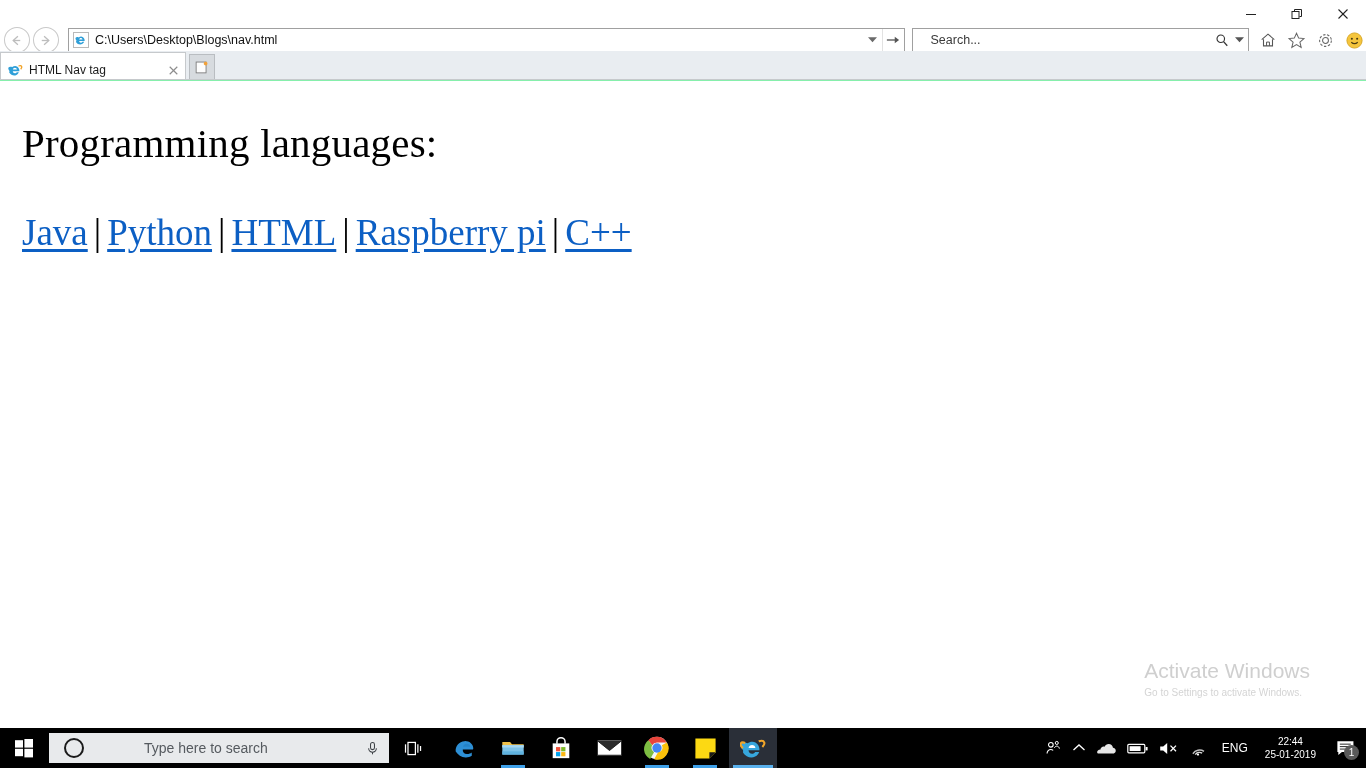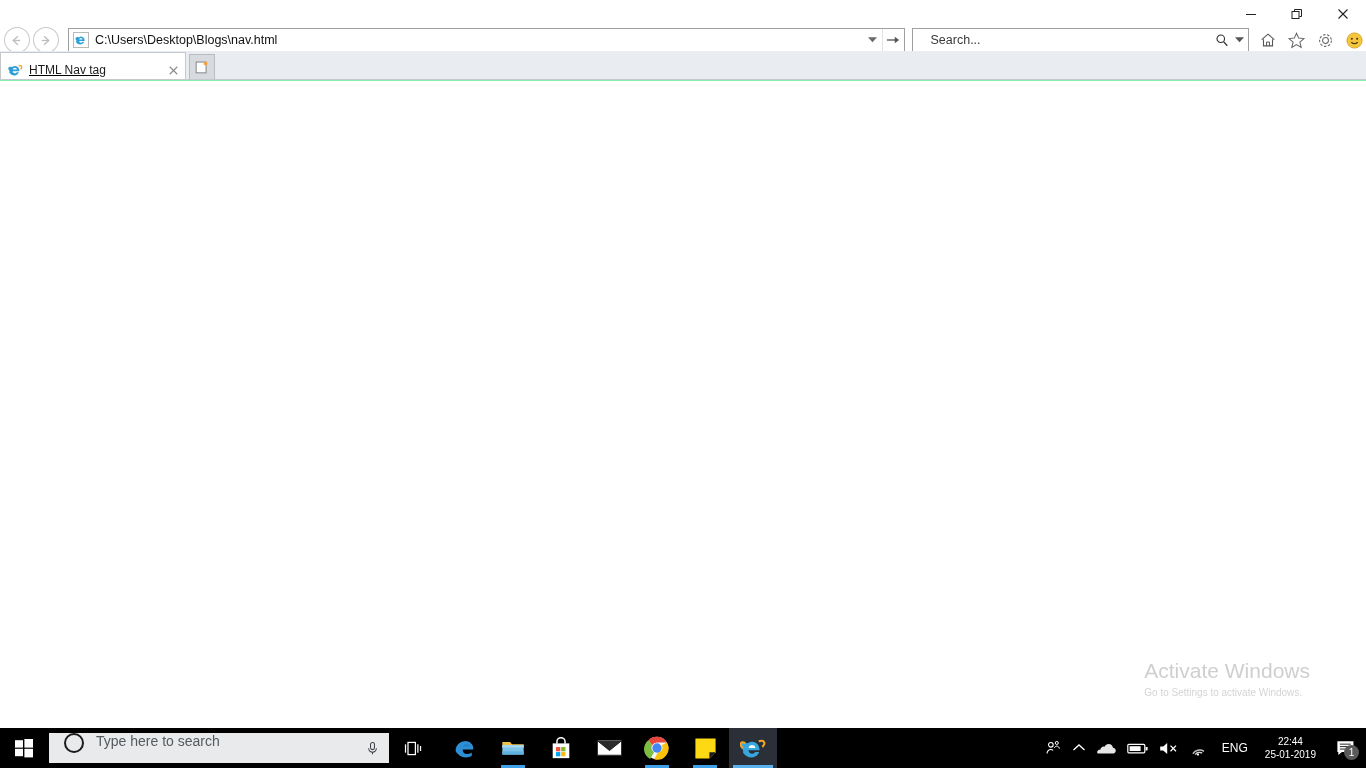--- a/index.html
+++ b/index.html
@@ -119,21 +119,20 @@
     content: ""; position: absolute; left: 0; right: 0; bottom: 0;
     height: 28px; background: #e9edf1; z-index: 0;
   }
   .tab {
     position: relative; z-index: 1;
     width: 186px; height: 27px;
     background: #ffffff;
     border: 1px solid #c6c9cc; border-bottom: none;
     display: flex; align-items: center;
     padding: 8px 4px 0 6px;
-    text-decoration: underline;
   }
   .tab-ico { width: 16px; height: 16px; flex: 0 0 auto; margin-right: 6px; }
   .tab-title {
     flex: 1 1 auto;
     font-size: 12px; color: #1b1b1b;
     white-space: nowrap; overflow: hidden; text-overflow: ellipsis;
   }
   .tab-close {
     width: 16px; height: 16px; flex: 0 0 auto;
     display: flex; align-items: center; justify-content: center;
@@ -198,21 +197,21 @@
     display: flex; align-items: center;
   }
   .start {
     width: 48px; height: 40px;
     display: flex; align-items: center; justify-content: center;
   }
   .tb-search {
     width: 340px; height: 30px;
     margin-left: 1px;
     background: #e8eaec;
-    display: flex; 
+    display: flex; align-items: center; gap: 48px;
   }
   .cortana {
     width: 20px; height: 20px; margin-left: 15px;
     border: 2.4px solid #1a1a1a; border-radius: 50%;
   }
   .tb-search-text {
     flex: 1 1 auto; margin-left: 12px;
     font-size: 14px; color: #555a5f;
     white-space: nowrap; overflow: hidden;
   }
@@ -396,20 +395,27 @@
           <line x1="14" y1="4.2" x2="14" y2="8.2"></line>
           <line x1="12" y1="6.2" x2="16" y2="6.2"></line>
           <line x1="12.6" y1="4.8" x2="15.4" y2="7.6"></line>
           <line x1="15.4" y1="4.8" x2="12.6" y2="7.6"></line>
         </g>
       </svg>
     </div>
   </div>
 
   <div class="page">
+    <div class="page-inner">
+      <h1 class="doc-h1">Programming languages:</h1>
+
+      <nav class="nav-links">
+        <a href="#">Java</a><span class="nav-sep">|</span><a href="#">Python</a><span class="nav-sep">|</span><a href="#">HTML</a><span class="nav-sep">|</span><a href="#">Raspberry pi</a><span class="nav-sep">|</span><a href="#">C++</a>
+      </nav>
+    </div>
 
     <div class="watermark">
       <div class="wm-title">Activate Windows</div>
       <div class="wm-sub">Go to Settings to activate Windows.</div>
     </div>
   </div>
 </div>
 
 <div class="taskbar">
 

